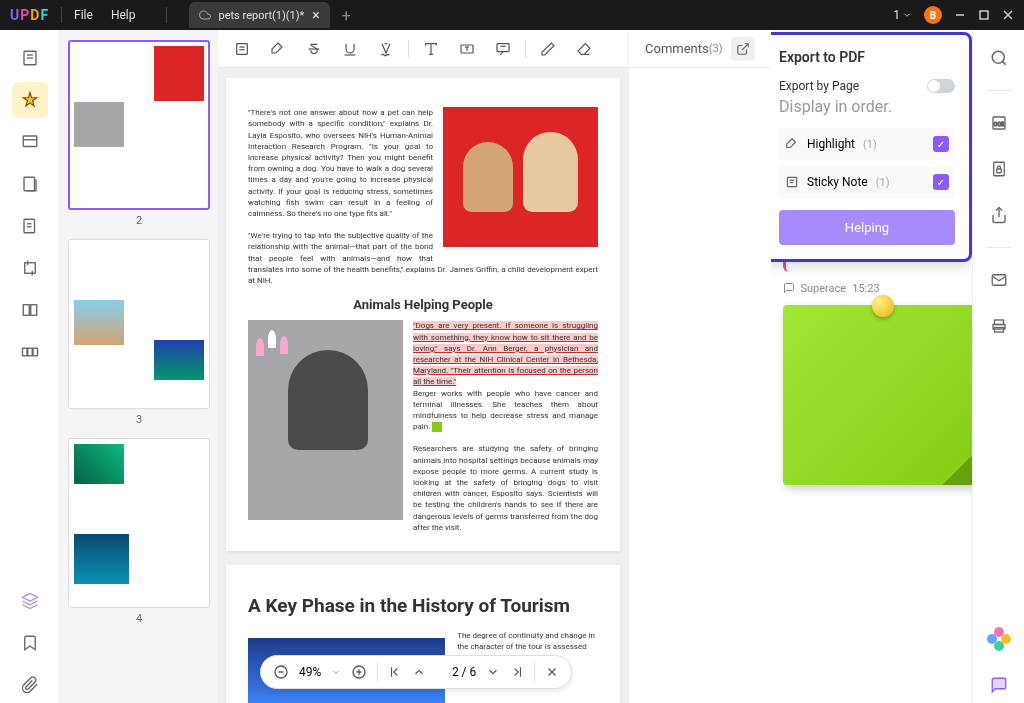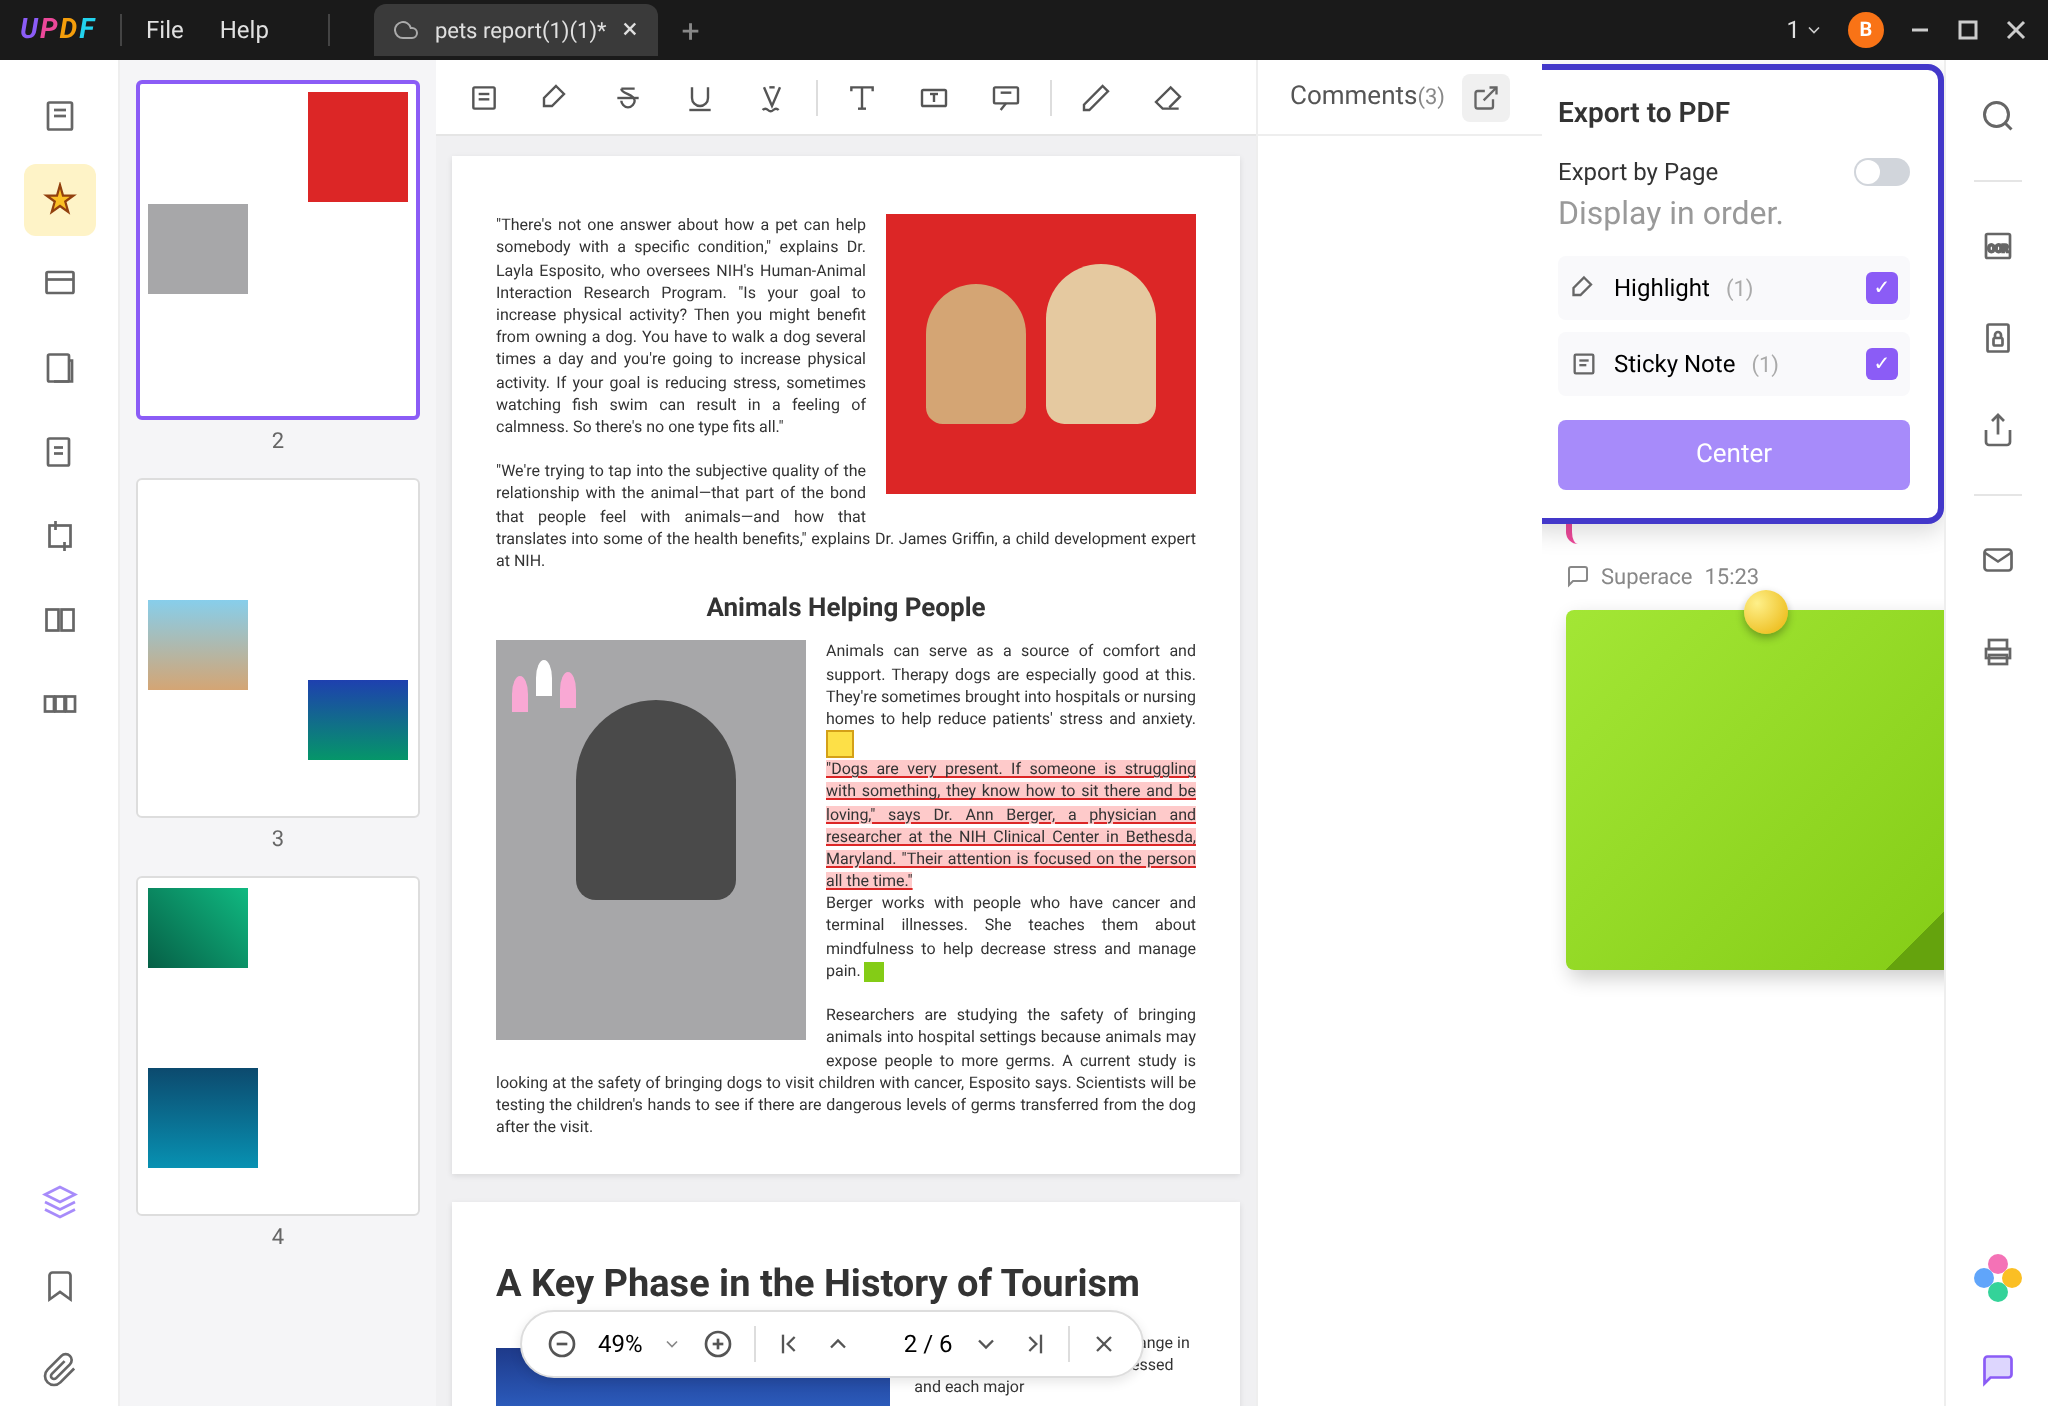--- a/index.html
+++ b/index.html
@@ -1,18 +1,18 @@
 <!DOCTYPE html>
 <html><head>
 <meta charset="utf-8">
 <style>
 *{margin:0;padding:0;box-sizing:border-box;font-family:-apple-system,BlinkMacSystemFont,'Segoe UI',Roboto,sans-serif;}
 body{width:1024px;height:703px;background:#fff;overflow:hidden;position:relative;}
 .titlebar{height:30px;background:#1a1a1a;display:flex;align-items:center;padding:0 10px;color:#e0e0e0;font-size:12px;}
-.logo{font-weight:bold;font-size:14px;letter-spacing:1px;font-style:italic;}
+.logo{font-weight:bold;font-size:14px;letter-spacing:1px;}
 .logo .u{color:#8b5cf6}.logo .p{color:#ec4899}.logo .d{color:#f59e0b}.logo .f{color:#22d3ee}
 .menu-sep{width:1px;height:16px;background:#444;margin:0 12px;}
 .menu-item{margin-right:18px;cursor:pointer;}
 .tab{background:#3a3a3a;border-radius:6px 6px 0 0;padding:5px 10px;display:flex;align-items:center;gap:8px;font-size:11px;margin-left:10px;}
 .tab-close{cursor:pointer;font-size:14px;}
 .tab-add{margin-left:12px;font-size:16px;cursor:pointer;color:#888;}
 .titlebar-right{margin-left:auto;display:flex;align-items:center;gap:12px;}
 .avatar{width:18px;height:18px;border-radius:50%;background:#f97316;display:flex;align-items:center;justify-content:center;font-size:10px;font-weight:bold;color:#fff;}
 .win-btn{width:12px;height:12px;cursor:pointer;display:flex;align-items:center;justify-content:center;}
 .main{display:flex;height:673px;background:#f8f8fa;}
@@ -300,21 +300,20 @@
         <p class="page-text">"There's not one answer about how a pet can help somebody with a specific condition," explains Dr. Layla Esposito, who oversees NIH's Human-Animal Interaction Research Program. "Is your goal to increase physical activity? Then you might benefit from owning a dog. You have to walk a dog several times a day and you're going to increase physical activity. If your goal is reducing stress, sometimes watching fish swim can result in a feeling of calmness. So there's no one type fits all."</p><br>
         <p class="page-text">"We're trying to tap into the subjective quality of the relationship with the animal—that part of the bond that people feel with animals—and how that translates into some of the health benefits," explains Dr. James Griffin, a child development expert at NIH.</p>
         <div class="section-title">Animals Helping People</div>
         <div class="cat-img">
             <div class="tulips">
               <div class="tulip"></div>
               <div class="tulip"></div>
               <div class="tulip"></div>
             </div>
           </div>
-        <p class="page-text"><span>Animals can serve as a source of comfort and support. Therapy dogs are especially good at this. They're sometimes brought into hospitals or nursing homes to help reduce patients' stress and anxiety.</span> <span class="sticky-inline"></span></p>
         <p class="page-text"><span class="hl">"Dogs are very present. If someone is struggling with something, they know how to sit there and be loving," says Dr. Ann Berger, a physician and researcher at the NIH Clinical Center in Bethesda, Maryland. "Their attention is focused on the person all the time."</span></p>
         <p class="page-text"><span>Berger works with people who have cancer and terminal illnesses. She teaches them about mindfulness to help decrease stress and manage pain.</span> <span class="small-sticky"></span></p><br>
         <p class="page-text">Researchers are studying the safety of bringing animals into hospital settings because animals may expose people to more germs. A current study is looking at the safety of bringing dogs to visit children with cancer, Esposito says. Scientists will be testing the children's hands to see if there are dangerous levels of germs transferred from the dog after the visit.</p>
       </div>
       <div class="page">
         <div class="page2-title">A Key Phase in the History of Tourism</div>
         <div style="display:flex;gap:12px;">
           <div style="flex:1.4;">
               <div class="tourism-img"></div>
             </div>
@@ -396,21 +395,21 @@
         <div class="export-opt">
           <svg width="14" height="14" viewBox="0 0 24 24" fill="none" stroke="#666" stroke-width="2">
               <rect x="4" y="4" width="16" height="16" rx="1"></rect>
               <line x1="8" y1="9" x2="16" y2="9"></line>
               <line x1="8" y1="13" x2="14" y2="13"></line>
             </svg>
           <span>Sticky Note</span>
             <span class="export-opt-count">(1)</span>
           <div class="checkbox">✓</div>
         </div>
-        <button class="export-btn">Center</button>
+        <button class="export-btn">Helping</button>
       </div>
     </div>
   </div>
 
   <div class="right-rail">
     <div class="rail-btn">
         <svg width="18" height="18" viewBox="0 0 24 24" fill="none" stroke="#666" stroke-width="2">
           <circle cx="11" cy="11" r="8"></circle>
           <line x1="21" y1="21" x2="16.65" y2="16.65"></line>
         </svg>

